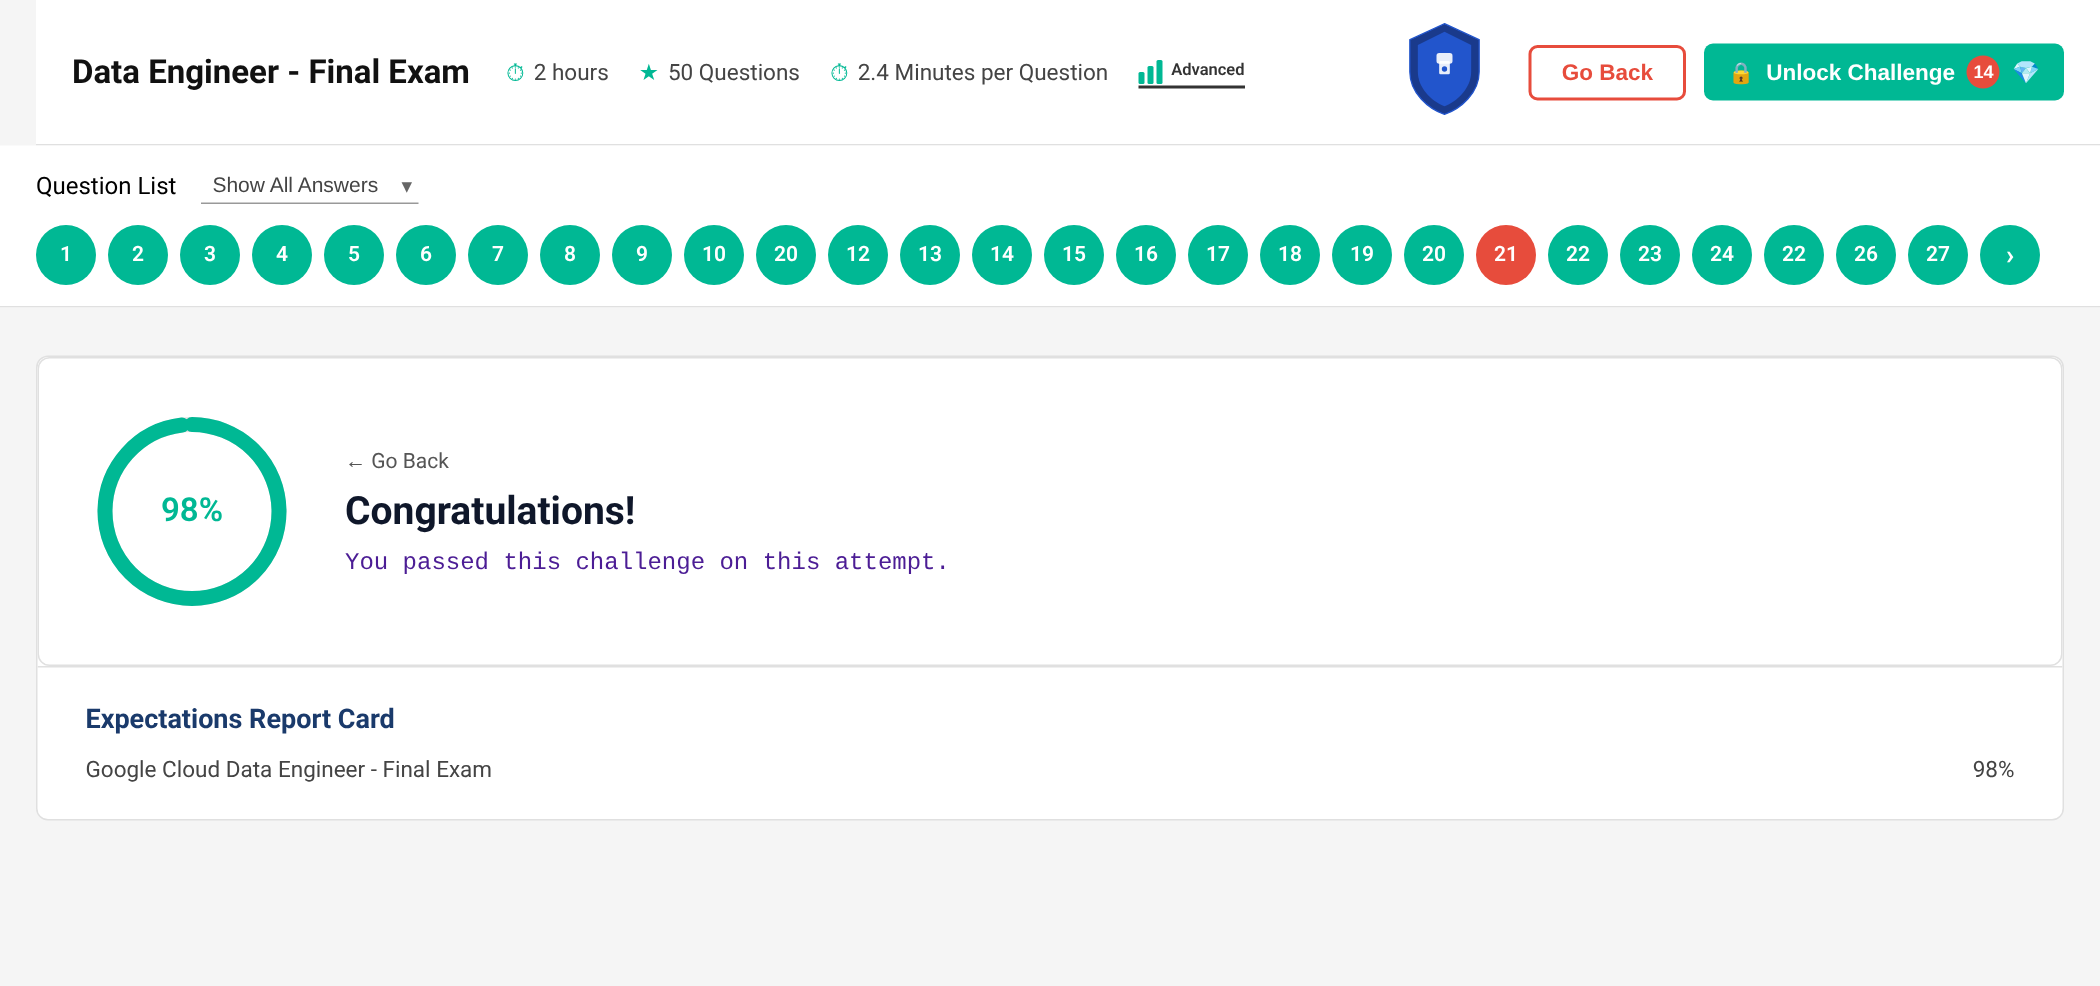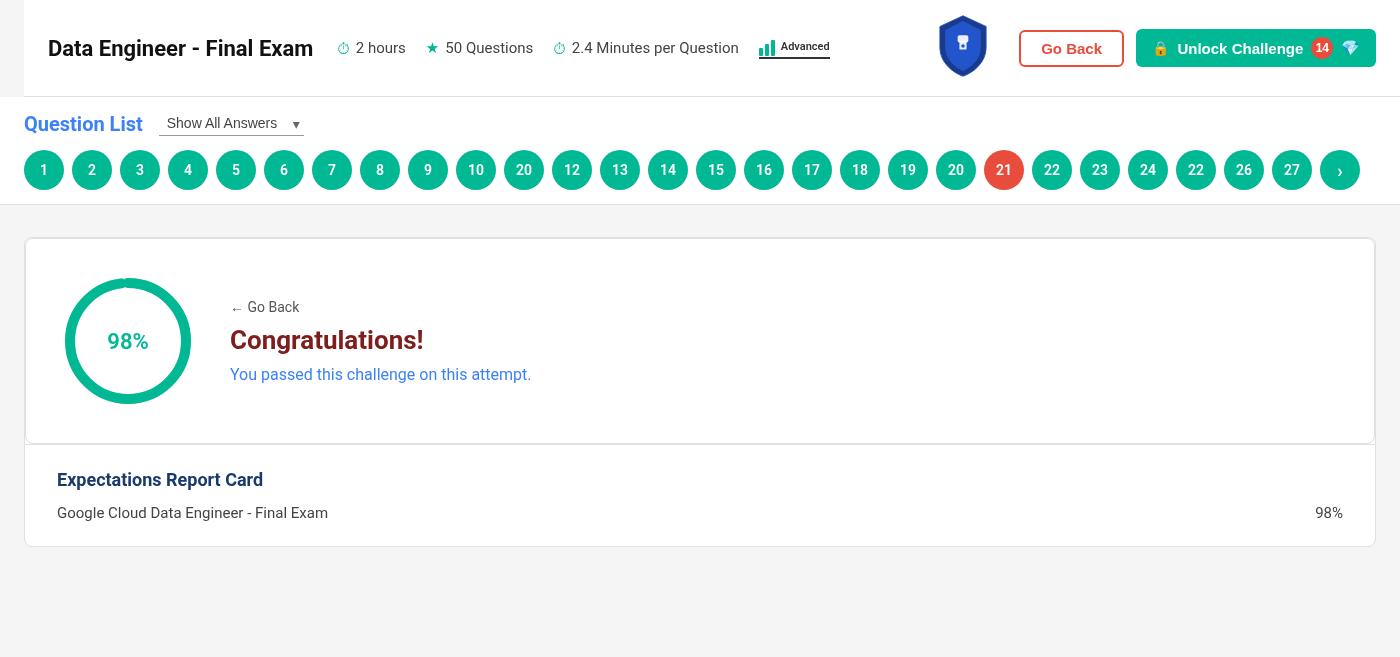--- a/index.html
+++ b/index.html
@@ -122,23 +122,23 @@
       padding: 14px 24px;
       border-bottom: 1px solid #e0e0e0;
     }
     .question-list-header {
       display: flex;
       align-items: center;
       gap: 16px;
       margin-bottom: 14px;
     }
     .question-list-title {
-      font-size: 20px;
-      font-weight: 700;
-      color: #3b82f6;
+      font-size: 16px;
+      font-weight: 400;
+      color: #000000;
     }
     .show-answers-select {
       border: none;
       border-bottom: 1px solid #999;
       font-size: 14px;
       color: #444;
       padding: 4px 8px;
       cursor: pointer;
       background: transparent;
       outline: none;
@@ -247,26 +247,27 @@
       align-items: center;
       gap: 4px;
       color: #555;
       font-size: 14px;
       cursor: pointer;
       margin-bottom: 10px;
     }
     .congrats-heading {
       font-size: 26px;
       font-weight: 700;
-      color: #7f1d1d;
+      color: #0f172a;
       margin-bottom: 10px;
     }
     .congrats-subtext {
       font-size: 16px;
-      color: #3b82f6;
+      color: #4c1d95;
+      font-family: Liberation Mono, monospace;
     }
     .combined-card {
       background: #fff;
       border-radius: 8px;
       border: 1px solid #e0e0e0;
       overflow: hidden;
     }
     .report-section {
       padding: 24px 32px;
       border-top: 1px solid #e0e0e0;

